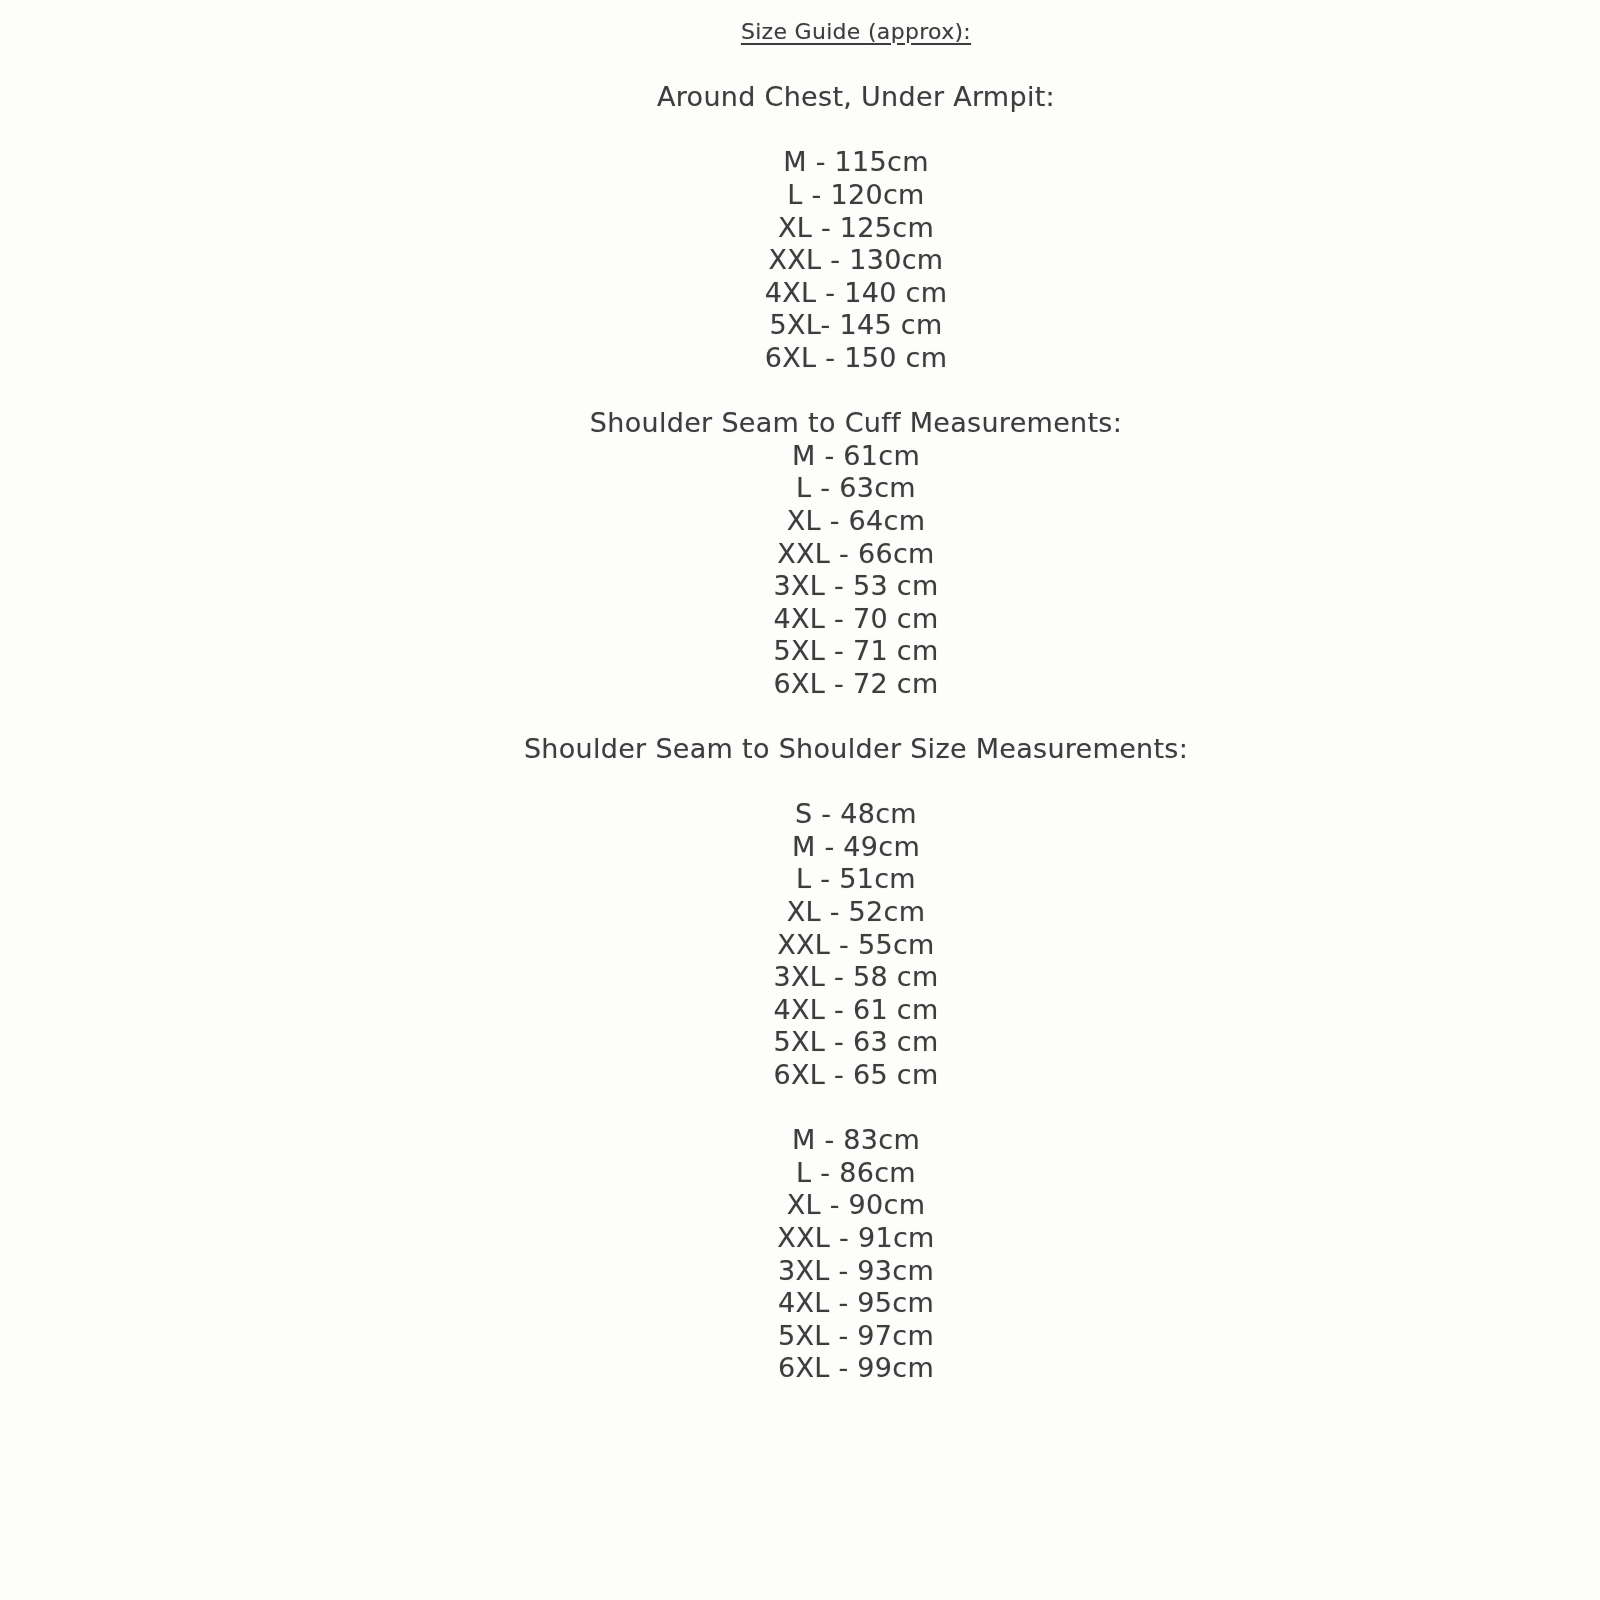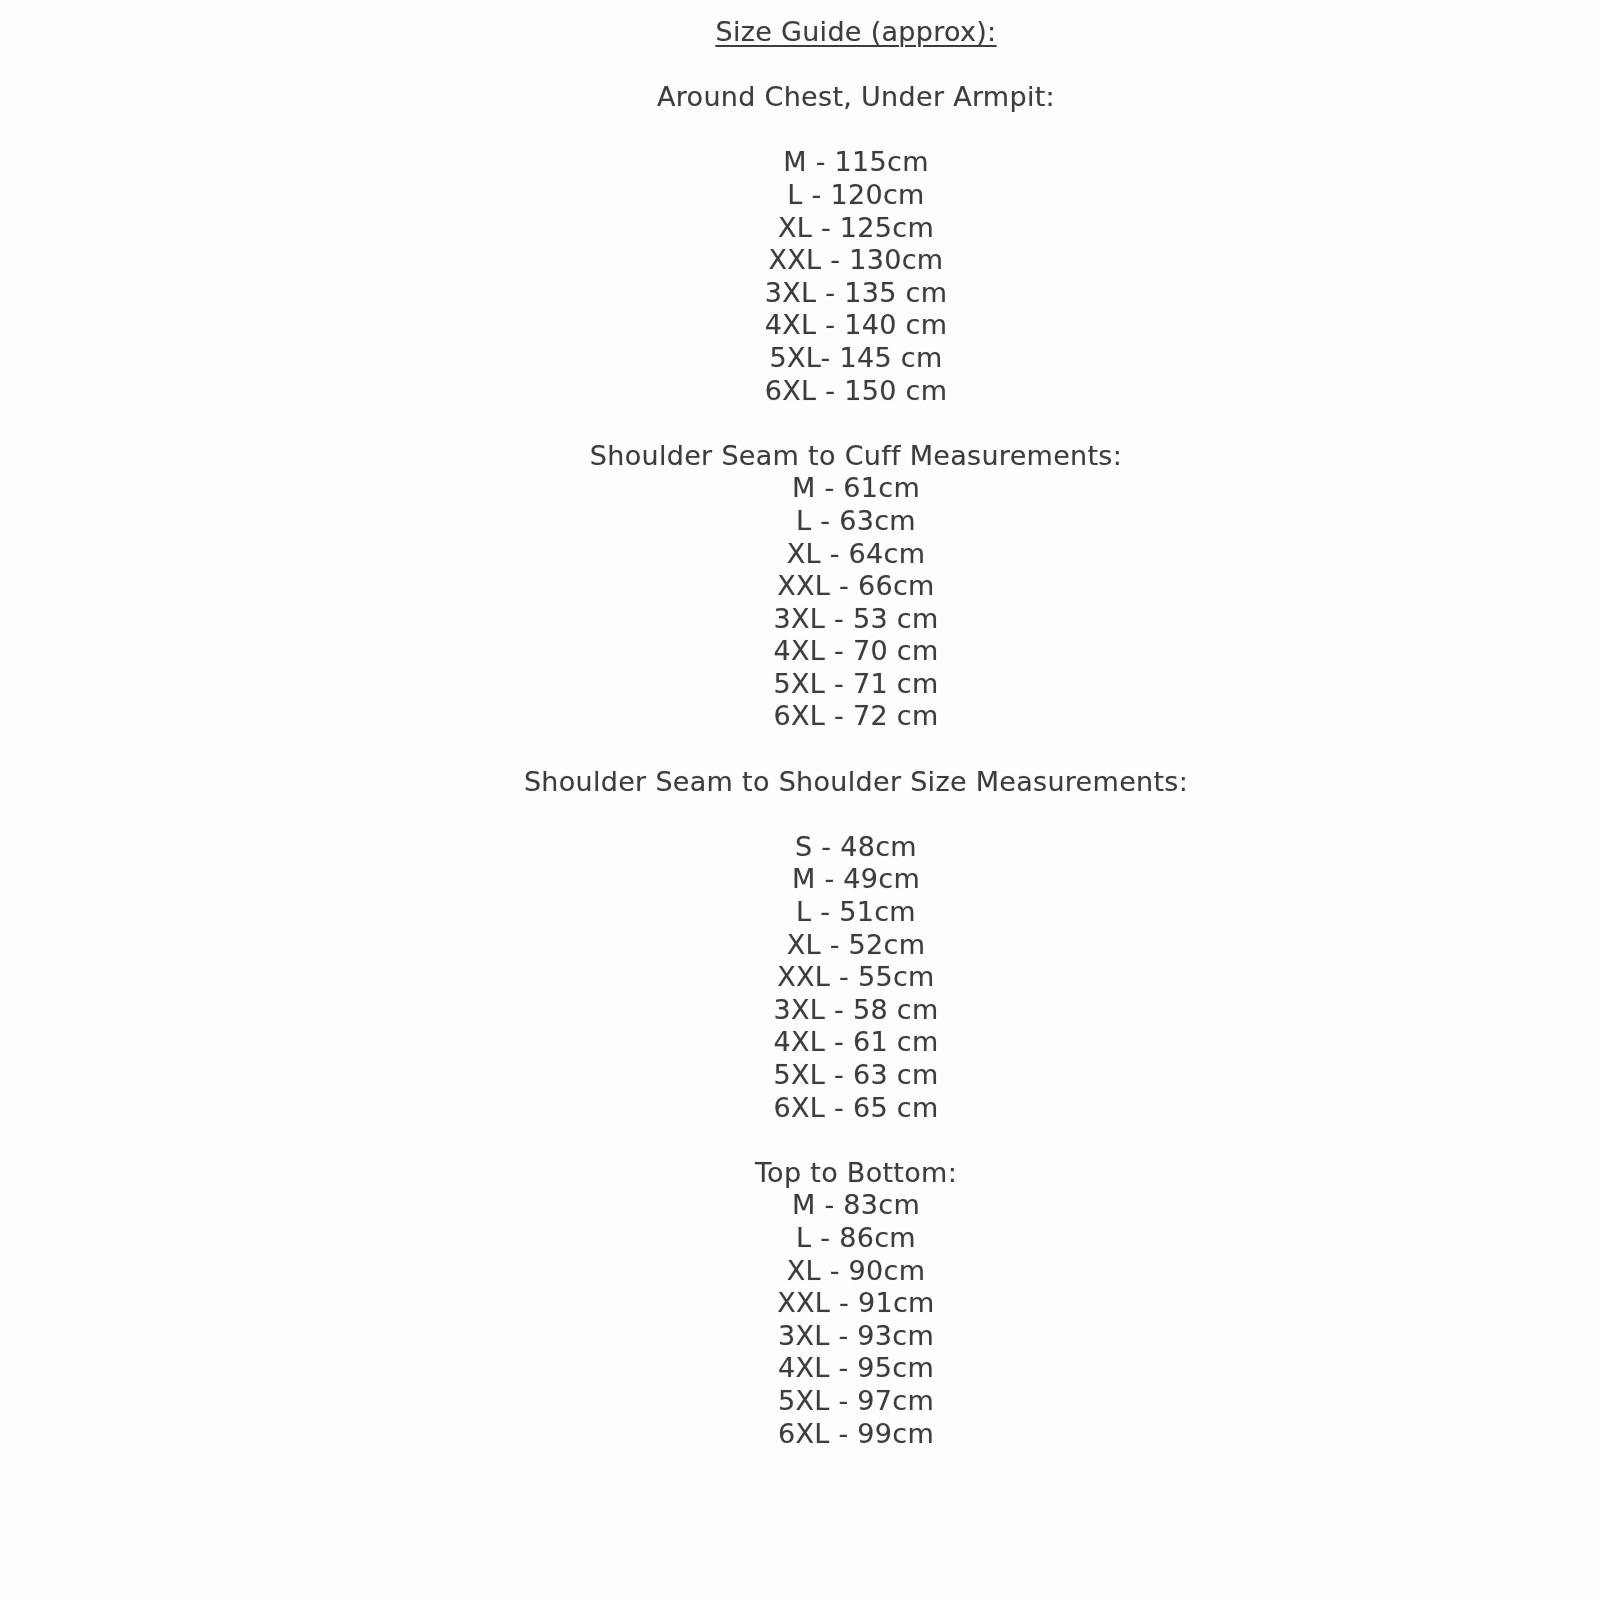--- a/index.html
+++ b/index.html
@@ -19,21 +19,21 @@
     padding-top: 16px;
     text-align: center;
     font-family: "DejaVu Sans", "Liberation Sans", sans-serif;
     font-size: 27px;
     line-height: 32.6px;
     letter-spacing: 0.3px;
     color: #3d3d3d;
     text-shadow: 0 0 1px rgba(61,61,61,0.35);
   }
   .title {
-    font-size: 27px;
+    font-size: 22px;
     font-weight: normal;
     margin: 0;
     text-decoration: underline;
     text-underline-offset: 4px;
     text-decoration-thickness: 2px;
   }
   .line, .heading {
     white-space: pre;
   }
   .blank {
@@ -47,21 +47,20 @@
   <h1 class="title">Size Guide (approx):</h1>
   <div class="blank"></div>
   <div id="sections">
       <section class="size-section">
         <div class="heading">Around Chest, Under Armpit:</div>
         <div class="blank"></div>
         <div class="line">M - 115cm</div>
         <div class="line">L - 120cm</div>
         <div class="line">XL - 125cm</div>
         <div class="line">XXL - 130cm</div>
-        <div class="line">3XL - 135 cm</div>
         <div class="line">4XL - 140 cm</div>
         <div class="line">5XL- 145 cm</div>
         <div class="line">6XL - 150 cm</div>
         <div class="blank"></div>
       </section>
       <section class="size-section">
         <div class="heading">Shoulder Seam to Cuff Measurements:</div>
         <div class="line">M - 61cm</div>
         <div class="line">L - 63cm</div>
         <div class="line">XL - 64cm</div>
@@ -80,21 +79,20 @@
         <div class="line">L - 51cm</div>
         <div class="line">XL - 52cm</div>
         <div class="line">XXL - 55cm</div>
         <div class="line">3XL - 58 cm</div>
         <div class="line">4XL - 61 cm</div>
         <div class="line">5XL - 63 cm</div>
         <div class="line">6XL - 65 cm</div>
         <div class="blank"></div>
       </section>
       <section class="size-section">
-        <div class="heading">Top to Bottom:</div>
         <div class="line">M - 83cm</div>
         <div class="line">L - 86cm</div>
         <div class="line">XL - 90cm</div>
         <div class="line">XXL - 91cm</div>
         <div class="line">3XL - 93cm</div>
         <div class="line">4XL - 95cm</div>
         <div class="line">5XL - 97cm</div>
         <div class="line">6XL - 99cm</div>
       </section>
     </div>

